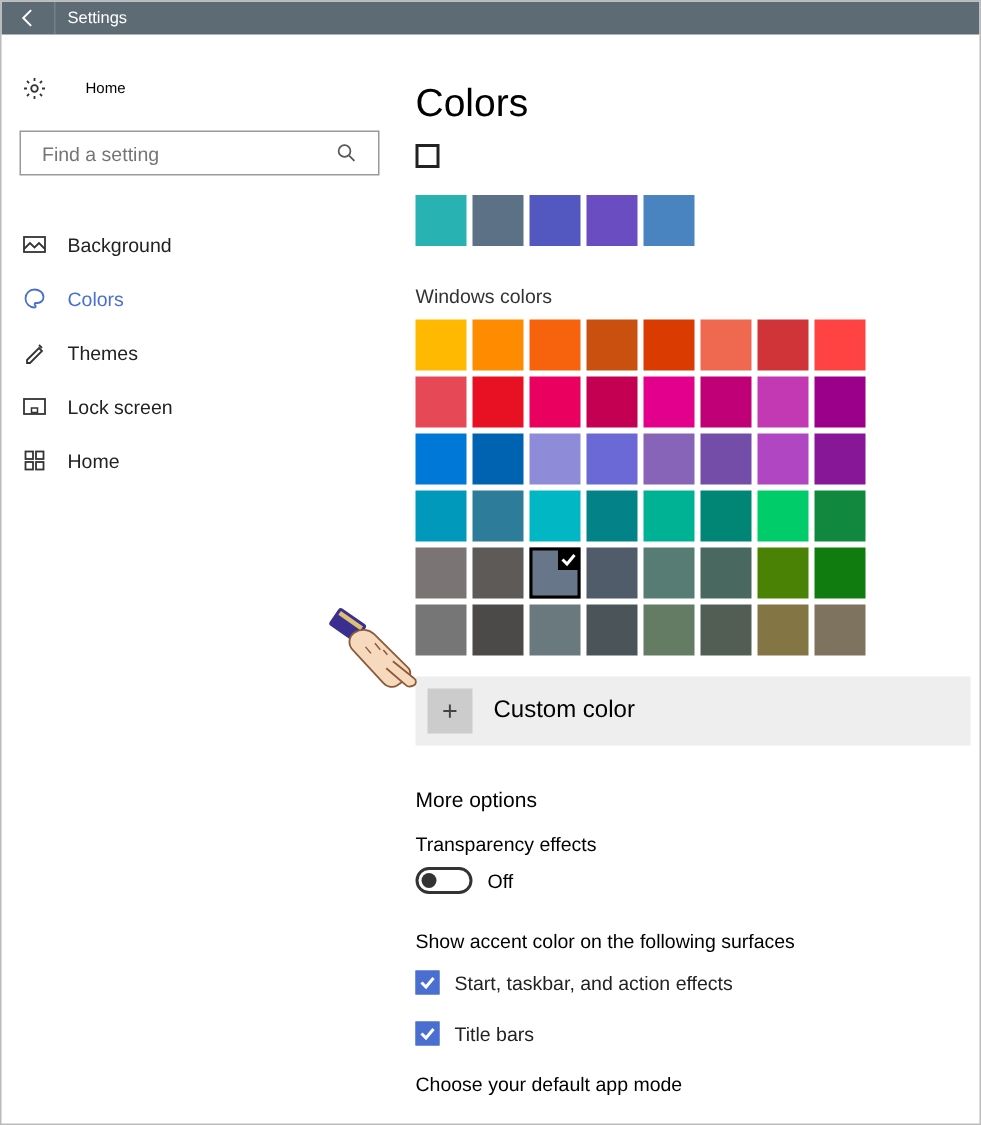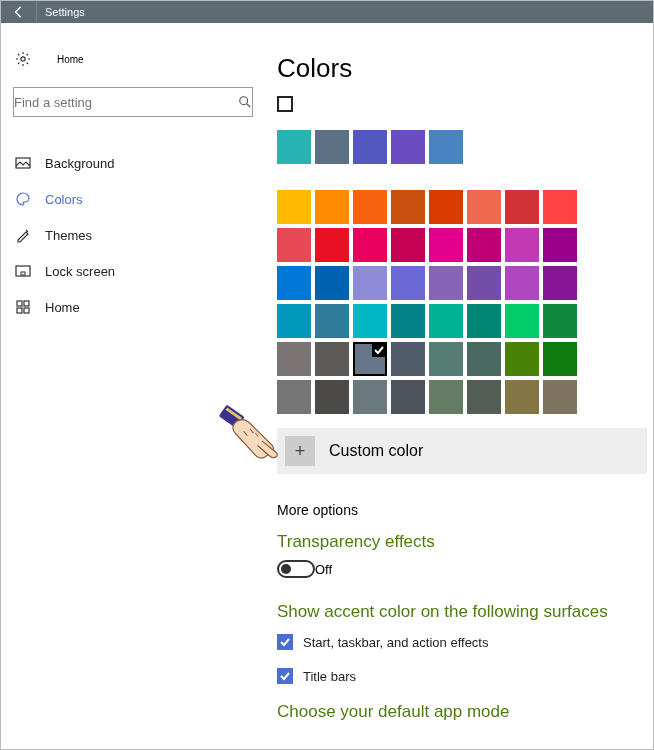--- a/index.html
+++ b/index.html
@@ -5,21 +5,21 @@
 * { margin: 0; padding: 0; box-sizing: border-box; font-family: "Segoe UI", -apple-system, sans-serif; }
 body { background: #fff; width: 654px; height: 750px; overflow: hidden; position: relative; border: 1px solid #bbb; }
 .titlebar { background: #5d6b74; height: 22px; display: flex; align-items: center; color: #fff; font-size: 11px; }
 .back-btn { width: 36px; height: 22px; display: flex; align-items: center; justify-content: center; cursor: pointer; border-right: 1px solid rgba(255,255,255,0.15); }
 .back-btn svg { width: 14px; height: 14px; }
 .title-text { padding-left: 8px; }
 .content { display: flex; height: calc(100% - 22px); }
 .sidebar { width: 264px; padding: 24px 12px 0 12px; }
 .home-row { display: flex; align-items: center; gap: 26px; padding: 4px 2px; margin-bottom: 16px; cursor: pointer; font-size: 10px; }
 .home-row svg { width: 16px; height: 16px; }
-.search-box { display: flex; align-items: center; justify-content: space-between; border: 1px solid #999; padding: 0 0; height: 30px; margin-bottom: 28px; background:#fff; }
+.search-box { display: flex; align-items: center; justify-content: space-between; border: 1px solid #999; padding: 0 14px; height: 30px; margin-bottom: 28px; background:#fff; }
 .search-box input { border: none; outline: none; font-size: 13px; flex: 1; background: transparent; color:#666; }
 .search-box svg { width: 14px; height: 14px; stroke:#555; }
 .section-label { color: #666; font-size: 12px; margin-bottom: 14px; padding-left: 2px; }
 .nav-item { display: flex; align-items: center; gap: 14px; height: 36px; padding-left: 2px; font-size: 13px; cursor: pointer; color: #222; }
 .nav-item.active { color: #4a6fd0; }
 .nav-item svg { width: 16px; height: 16px; flex-shrink: 0; }
 .main { flex: 1; padding: 30px 12px 0 12px; overflow: hidden; }
 .page-title { font-size: 26px; font-weight: 350; margin-bottom: 12px; }
 .checkbox-row { display: flex; align-items: center; gap: 10px; font-size: 13px; margin-bottom: 18px; color:#222; }
 .cb { width: 16px; height: 16px; border: 2px solid #222; display: flex; align-items: center; justify-content: center; cursor: pointer; background:#fff; }
@@ -28,22 +28,22 @@
 .sub-label { font-size: 13px; margin-bottom: 8px; color:#333; }
 .swatch-row { display: flex; gap: 4px; flex-wrap: wrap; margin-bottom: 26px; width: 308px; }
 .swatch-grid { display: flex; gap: 4px; flex-wrap: wrap; width: 308px; margin-bottom: 14px; }
 .swatch { width: 34px; height: 34px; cursor: pointer; position: relative; }
 .swatch.selected { outline: 2px solid #000; outline-offset: -2px; }
 .swatch.selected::after { content:''; position:absolute; top:1px; right:1px; width:14px; height:14px; background:#000; }
 .swatch.selected svg { position:absolute; top:2px; right:2px; width:12px; height:12px; z-index:2; }
 .custom-color { display:flex; align-items:center; gap:14px; background:#eee; padding:8px; cursor:pointer; width:370px; }
 .plus-box { width:30px; height:30px; background:#ccc; display:flex; align-items:center; justify-content:center; font-size:18px; color:#444; }
 .more-title { font-size:14px; font-weight:400; margin:28px 0 14px 0; }
-.toggle-label { font-size:17px; margin-bottom:8px; color:#4d7c0f; }
-.toggle-row { display:flex; align-items:center; margin-bottom:24px; }
+.toggle-label { font-size:13px; margin-bottom:8px; color:#000000; }
+.toggle-row { display:flex; align-items:center; gap:10px; margin-bottom:24px; }
 .toggle { width:38px; height:18px; border:2px solid #333; border-radius:10px; position:relative; cursor:pointer; }
 .toggle .knob { width:10px; height:10px; background:#333; border-radius:50%; position:absolute; top:2px; left:2px; }
 .toggle-state { font-size:13px; }
 .pointer { position:absolute; left:216px; top:406px; z-index:50; pointer-events:none; transform: rotate(5deg); }
 .pointer svg { width:70px; height:60px; }
 </style>
 </head>
 <body>
 
 <div class="titlebar">
@@ -118,20 +118,21 @@
     </div>
 
     <div class="swatch-row" id="recent-swatches">
         <div class="swatch" style="background: rgb(40, 178, 178);"></div>
         <div class="swatch" style="background: rgb(92, 113, 134);"></div>
         <div class="swatch" style="background: rgb(82, 88, 191);"></div>
         <div class="swatch" style="background: rgb(107, 77, 194);"></div>
         <div class="swatch" style="background: rgb(74, 132, 192);"></div>
       </div>
 
+    <div class="sub-label">Windows colors</div>
     <div class="swatch-grid" id="windows-swatches">
         <div class="swatch" style="background: rgb(255, 185, 0);"></div>
         <div class="swatch" style="background: rgb(255, 140, 0);"></div>
         <div class="swatch" style="background: rgb(247, 99, 12);"></div>
         <div class="swatch" style="background: rgb(202, 80, 16);"></div>
         <div class="swatch" style="background: rgb(218, 59, 1);"></div>
         <div class="swatch" style="background: rgb(239, 105, 80);"></div>
         <div class="swatch" style="background: rgb(209, 52, 56);"></div>
         <div class="swatch" style="background: rgb(255, 67, 67);"></div>
         <div class="swatch" style="background: rgb(231, 72, 86);"></div>

